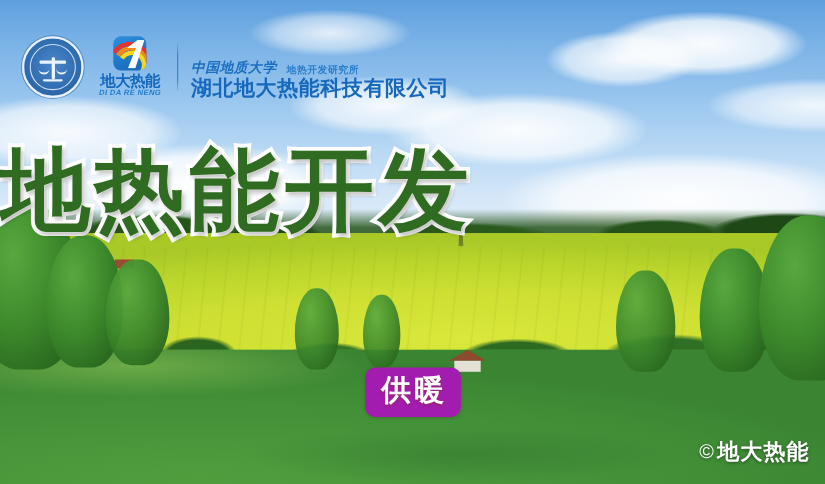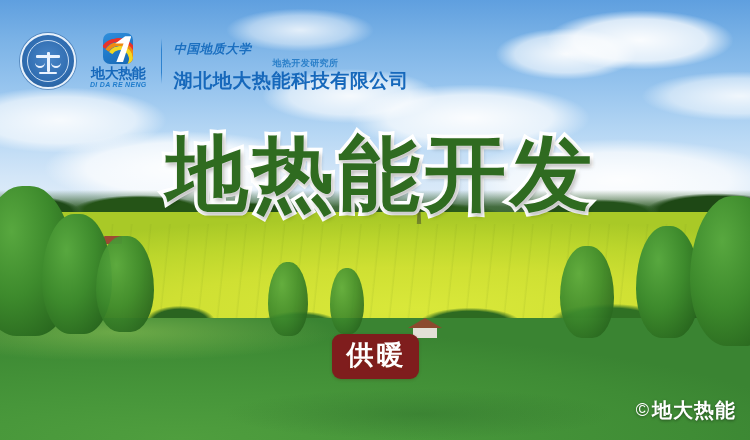--- a/index.html
+++ b/index.html
@@ -343,22 +343,22 @@
 
   .org {
     display: flex;
     flex-direction: column;
     justify-content: center;
     line-height: 1.15;
     flex: 0 0 auto;
   }
   .org .line1 {
     display: flex;
-    align-items: center;
-    gap: 21px;
+    align-items: flex-end;
+    gap: 9px;
     white-space: nowrap;
   }
   .org .univ {
     font-family: "DejaVu Serif", "Liberation Serif", serif;
     font-size: 12.5px;
     font-weight: 700;
     font-style: italic;
     color: #1b6fc0;
     letter-spacing: .5px;
   }
@@ -385,21 +385,21 @@
     letter-spacing: .35px;
     white-space: nowrap;
   }
 
   
   .headline {
     position: absolute;
     left: 0;
     top: 133px;
     width: 596px;
-    text-align: right;
+    text-align: left;
     font-size: 82px;
     line-height: 1;
     font-weight: 700;
     color: #2f6b20;
     letter-spacing: 4px;
     white-space: nowrap;
     -webkit-text-stroke: 7px #ffffff;
     paint-order: stroke fill;
     text-shadow:
       0 0 2px rgba(255,255,255,.9),
@@ -429,21 +429,21 @@
     position: absolute;
     left: 0;
     top: 334px;
     width: 750px;
     display: flex;
     justify-content: center;
     align-items: center;
     gap: 13px;
   }
   .tag {
-    background: #7f1d1d;
+    background: #a21caf;
     color: #ffffff;
     font-size: 27px;
     font-weight: 700;
     line-height: 1;
     letter-spacing: 3px;
     padding: 8px 12px 10px 15px;
     border-radius: 9px;
     white-space: nowrap;
     text-shadow: 0 1px 2px rgba(130,55,10,.35);
     box-shadow: 0 1px 3px rgba(60,40,10,.25);

